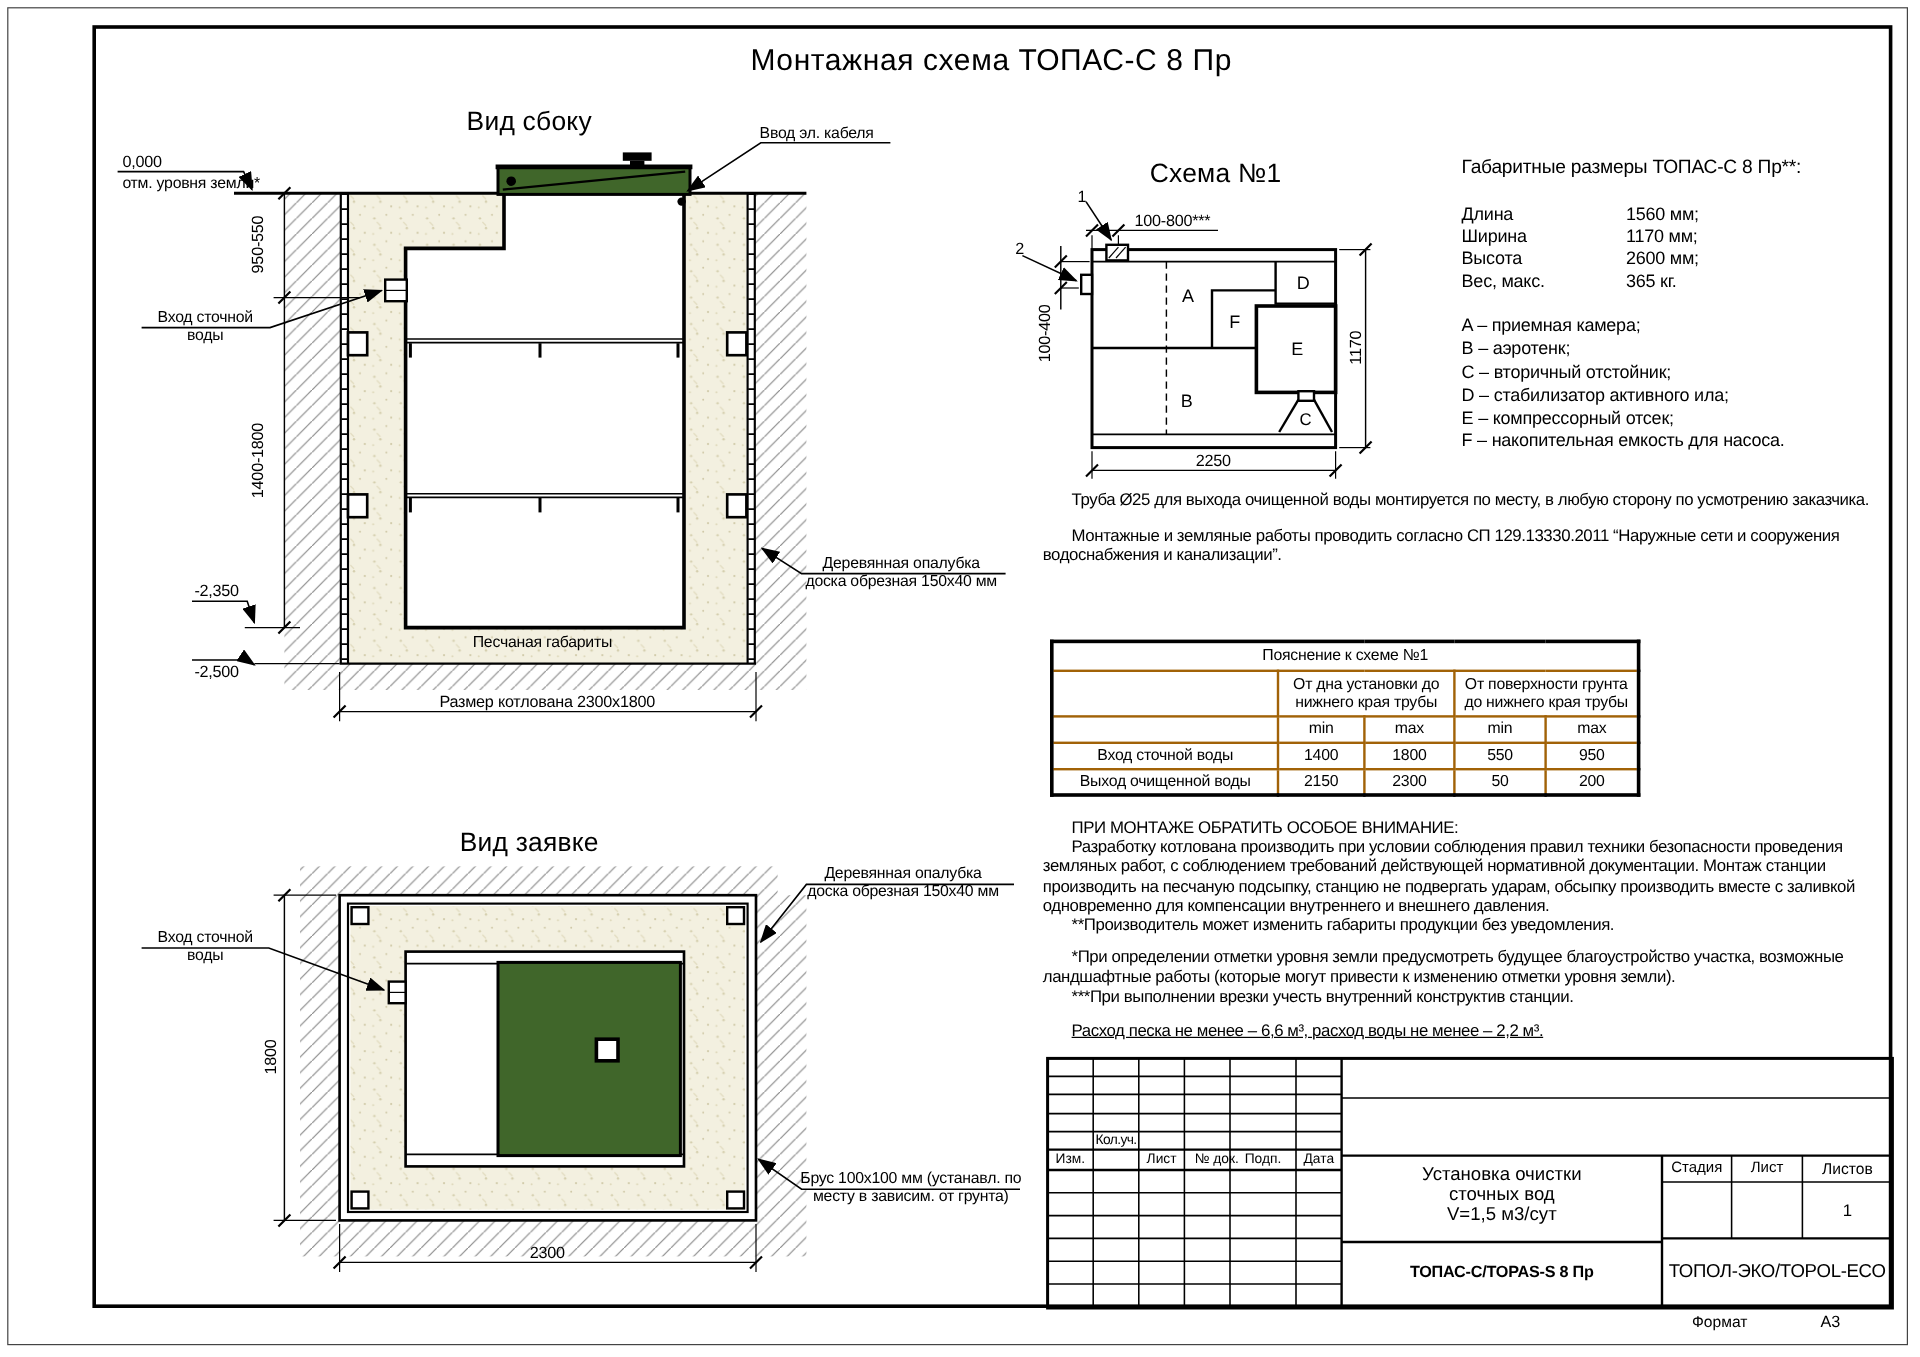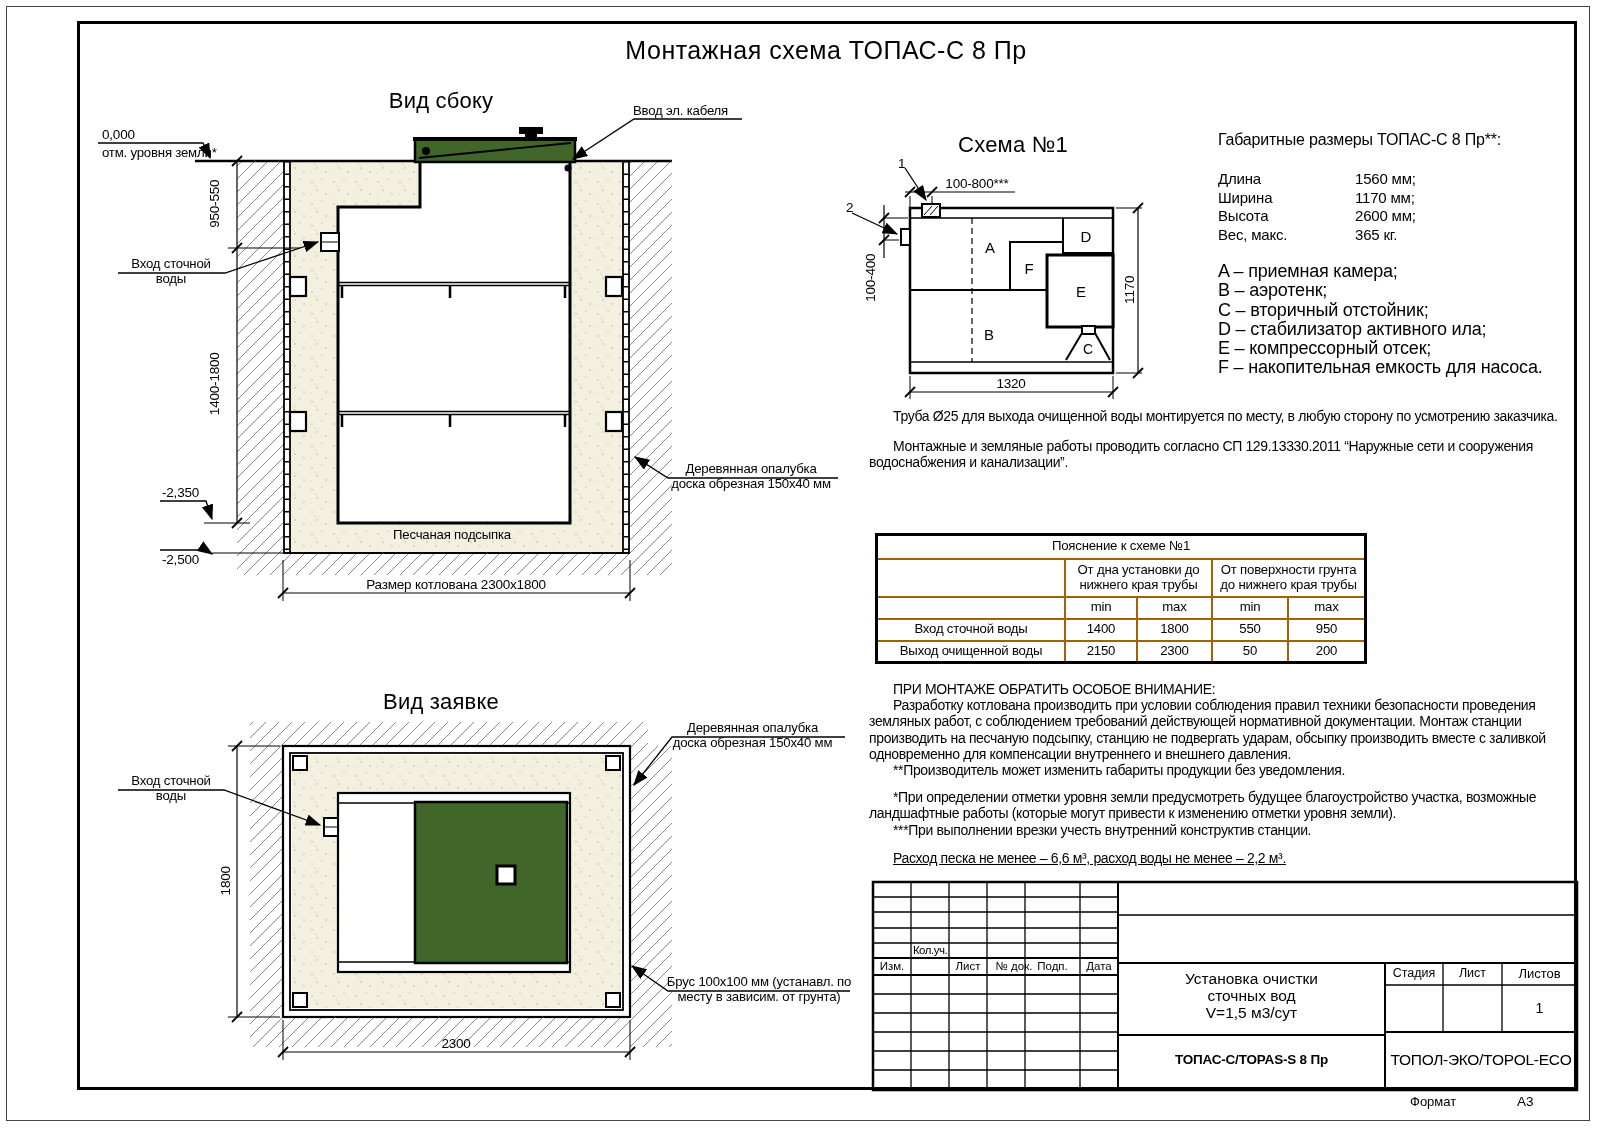--- a/index.html
+++ b/index.html
@@ -14,21 +14,21 @@
   .outer-border{position:absolute;left:6px;top:6px;width:1584px;height:1115px;border:1.5px solid #444;box-sizing:border-box;}
   .frame{position:absolute;left:77px;top:21px;width:1500px;height:1069px;border:3px solid #000;box-sizing:border-box;}
   svg.lines{position:absolute;left:0;top:0;}
   .para{position:absolute;font-size:14px;letter-spacing:-0.35px;line-height:16.6px;white-space:normal;}
   .para p{margin:0;text-indent:24px;}
   .exp-table{position:absolute;left:875px;top:533px;border-collapse:collapse;table-layout:fixed;
              font-size:13.2px;text-align:center;letter-spacing:-0.2px;}
   .exp-table td{border:2px solid #a16207;padding:0;line-height:1.12;vertical-align:middle;}
   .specs{position:absolute;left:1218px;top:170px;font-size:15px;letter-spacing:-0.2px;line-height:18.5px;}
   .specs .lab{display:inline-block;width:137px;}
-  .legend{position:absolute;left:1218px;top:262px;font-size:18px;letter-spacing:-0.2px;line-height:19.3px;}
+  .legend{position:absolute;left:1218px;top:262px;font-size:15px;letter-spacing:-0.2px;line-height:19.3px;}
   .tbtxt{position:absolute;text-align:center;}
   .u{text-decoration:underline;}
 </style>
 </head>
 <body>
 
 <div class="sheet">
 
   <div class="outer-border"></div>
   <div class="frame"></div>
@@ -252,21 +252,21 @@
   <div class="t dim" style="left:162px;top:552px;">-2,500</div>
   <div class="t small" style="left:118px;top:256px;width:106px;text-align:center;">
     <div>Вход сточной</div>
     <div>воды</div>
   </div>
   <div class="t small" style="left:633px;top:103px;">Ввод эл. кабеля</div>
   <div class="t small" style="left:660px;top:461px;width:182px;text-align:center;">
     <div>Деревянная опалубка</div>
     <div>доска обрезная 150х40 мм</div>
   </div>
-  <div class="t small ctr" style="left:452px;top:527px;">Песчаная подсыпка</div>
+  <div class="t small ctr" style="left:452px;top:527px;">Песчаная габариты</div>
   <div class="t dim ctr" style="left:456px;top:577px;">Размер котлована 2300х1800</div>
 
   <div class="t viewlbl ctr" style="left:441px;top:689px;">Вид заявке</div>
   <div class="t small" style="left:118px;top:773px;width:106px;text-align:center;">
     <div>Вход сточной</div>
     <div>воды</div>
   </div>
   <div class="t small" style="left:660px;top:720px;width:185px;text-align:center;">
     <div>Деревянная опалубка</div>
     <div>доска обрезная 150х40 мм</div>
@@ -274,21 +274,21 @@
   <div class="t small" style="left:660px;top:974px;width:198px;text-align:center;">
     <div>Брус 100х100 мм (устанавл. по</div>
     <div>месту в зависим. от грунта)</div>
   </div>
   <div class="t dim rot" style="left:176px;top:873px;width:100px;">1800</div>
   <div class="t dim ctr" style="left:456px;top:1036px;">2300</div>
 
   <div class="t viewlbl ctr" style="left:1013px;top:132px;">Схема №1</div>
   <div class="t dim ctr" style="left:977px;top:176px;">100-800***</div>
   <div class="t dim rot" style="left:821px;top:270px;width:100px;">100-400</div>
-  <div class="t dim ctr" style="left:1011px;top:376px;">1320</div>
+  <div class="t dim ctr" style="left:1011px;top:376px;">2250</div>
   <div class="t dim rot" style="left:1080px;top:282px;width:100px;">1170</div>
   <div class="t dim" style="left:898px;top:156px;">1</div>
   <div class="t dim" style="left:846px;top:200px;">2</div>
   <div class="t ctr" style="left:990px;top:239px;font-size:15px;">A</div>
   <div class="t ctr" style="left:989px;top:326px;font-size:15px;">B</div>
   <div class="t ctr" style="left:1088px;top:341px;font-size:14px;">C</div>
   <div class="t ctr" style="left:1086px;top:228px;font-size:15px;">D</div>
   <div class="t ctr" style="left:1081px;top:283px;font-size:15px;">E</div>
   <div class="t ctr" style="left:1029px;top:260px;font-size:15px;">F</div>
 

